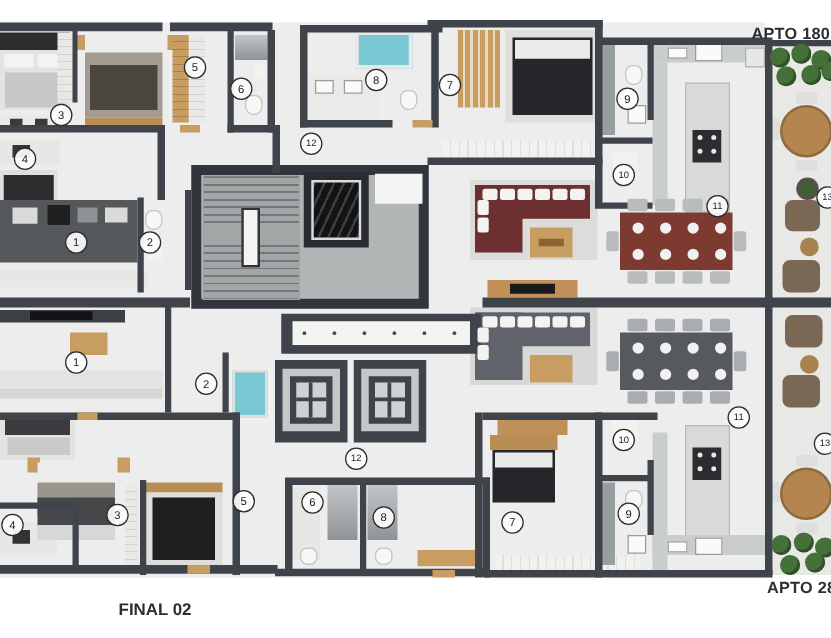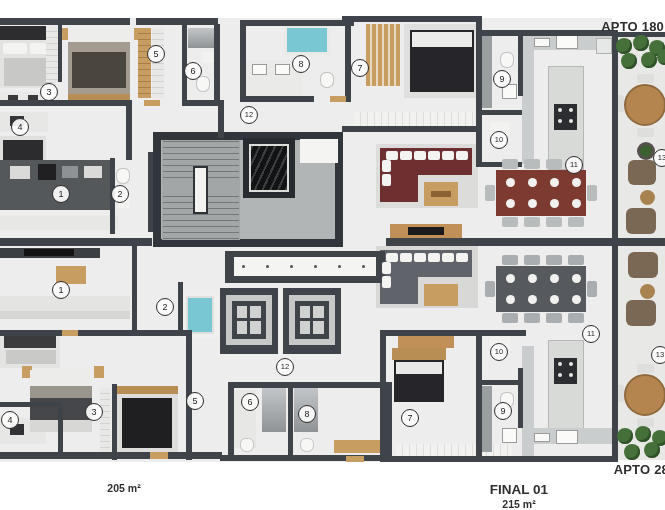--- a/index.html
+++ b/index.html
@@ -327,20 +327,16 @@
       <div class="marker" style="left: 306px; top: 413px; font-size: 9px;">8</div>
       <div class="marker" style="left: 409px; top: 417px; font-size: 9px;">7</div>
       <div class="marker" style="left: 502px; top: 410px; font-size: 9px;">9</div>
     </div>
 
   <div class="lbl lbl-apto" style="top:19px;right:1px;">APTO 180</div>
 
   <div class="lbl lbl-apto" style="top:462px;right:-4px;">APTO 28</div>
 
   <div class="lbl lbl-unit" style="left:64px;top:481px;">
-    <div class="ar">205 m²</div>
+    <div class="nm">FINAL 02</div>
   </div>
 
-  <div class="lbl lbl-unit" style="left:459px;top:483px;">
-    <div class="nm">FINAL 01</div>
-    <div class="ar">215 m²</div>
-  </div>
 </div>
 
 </body></html>

